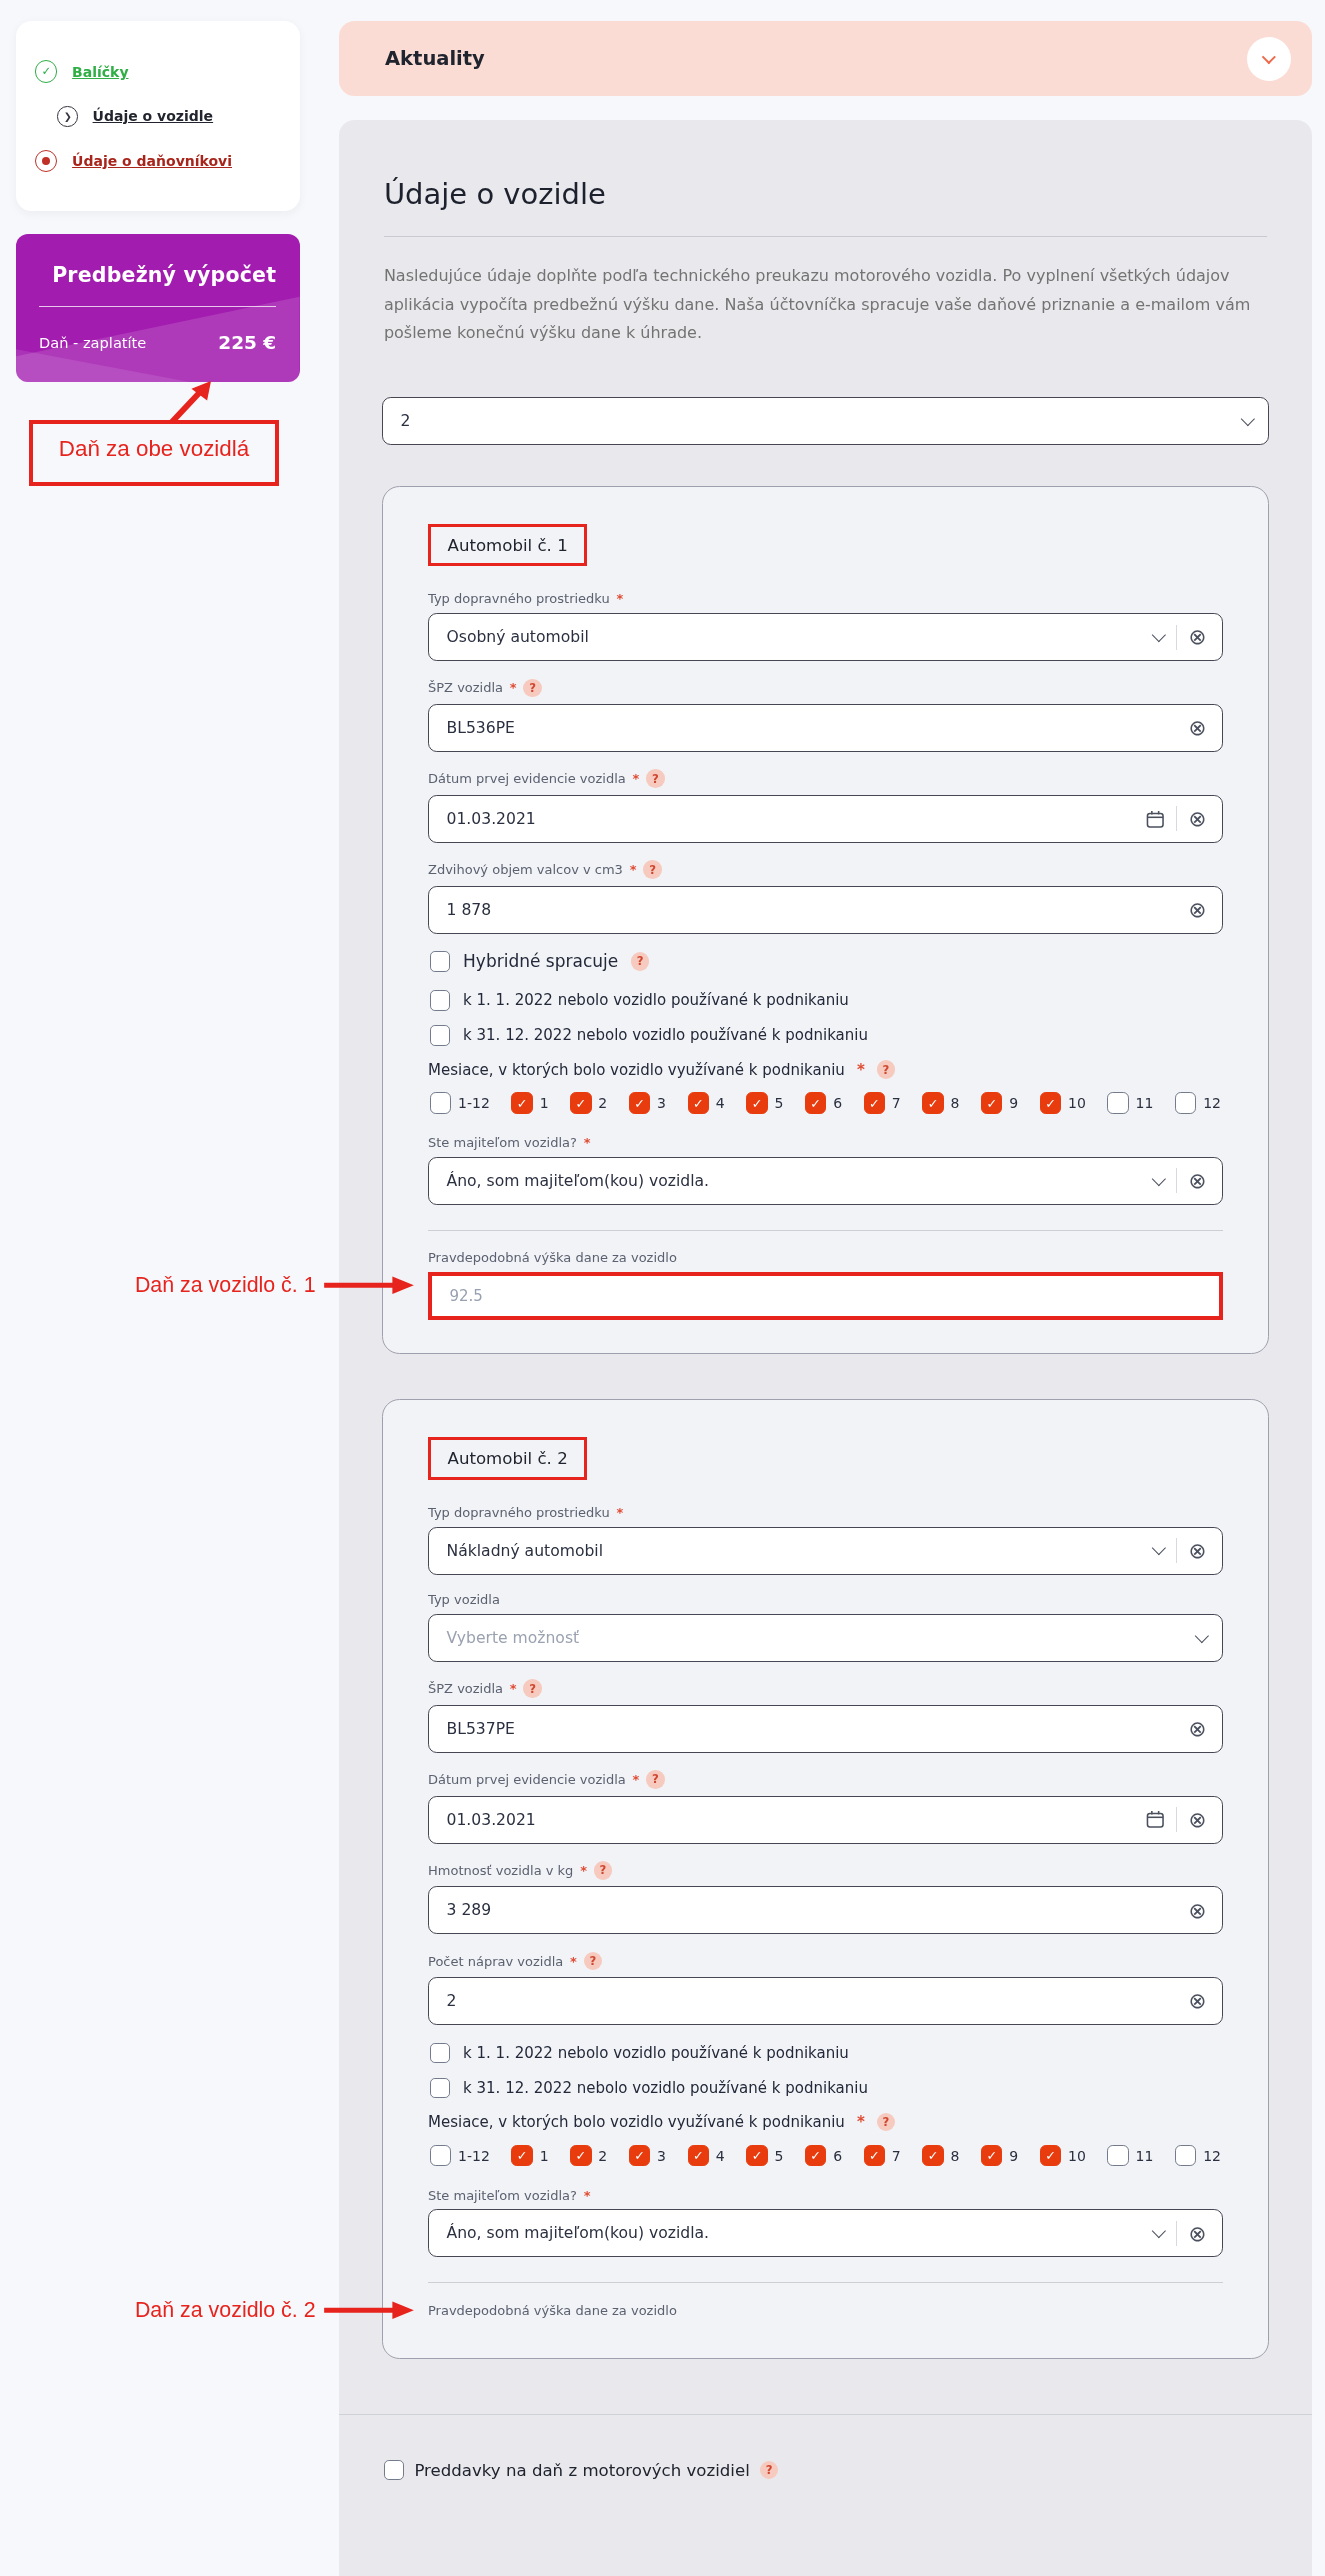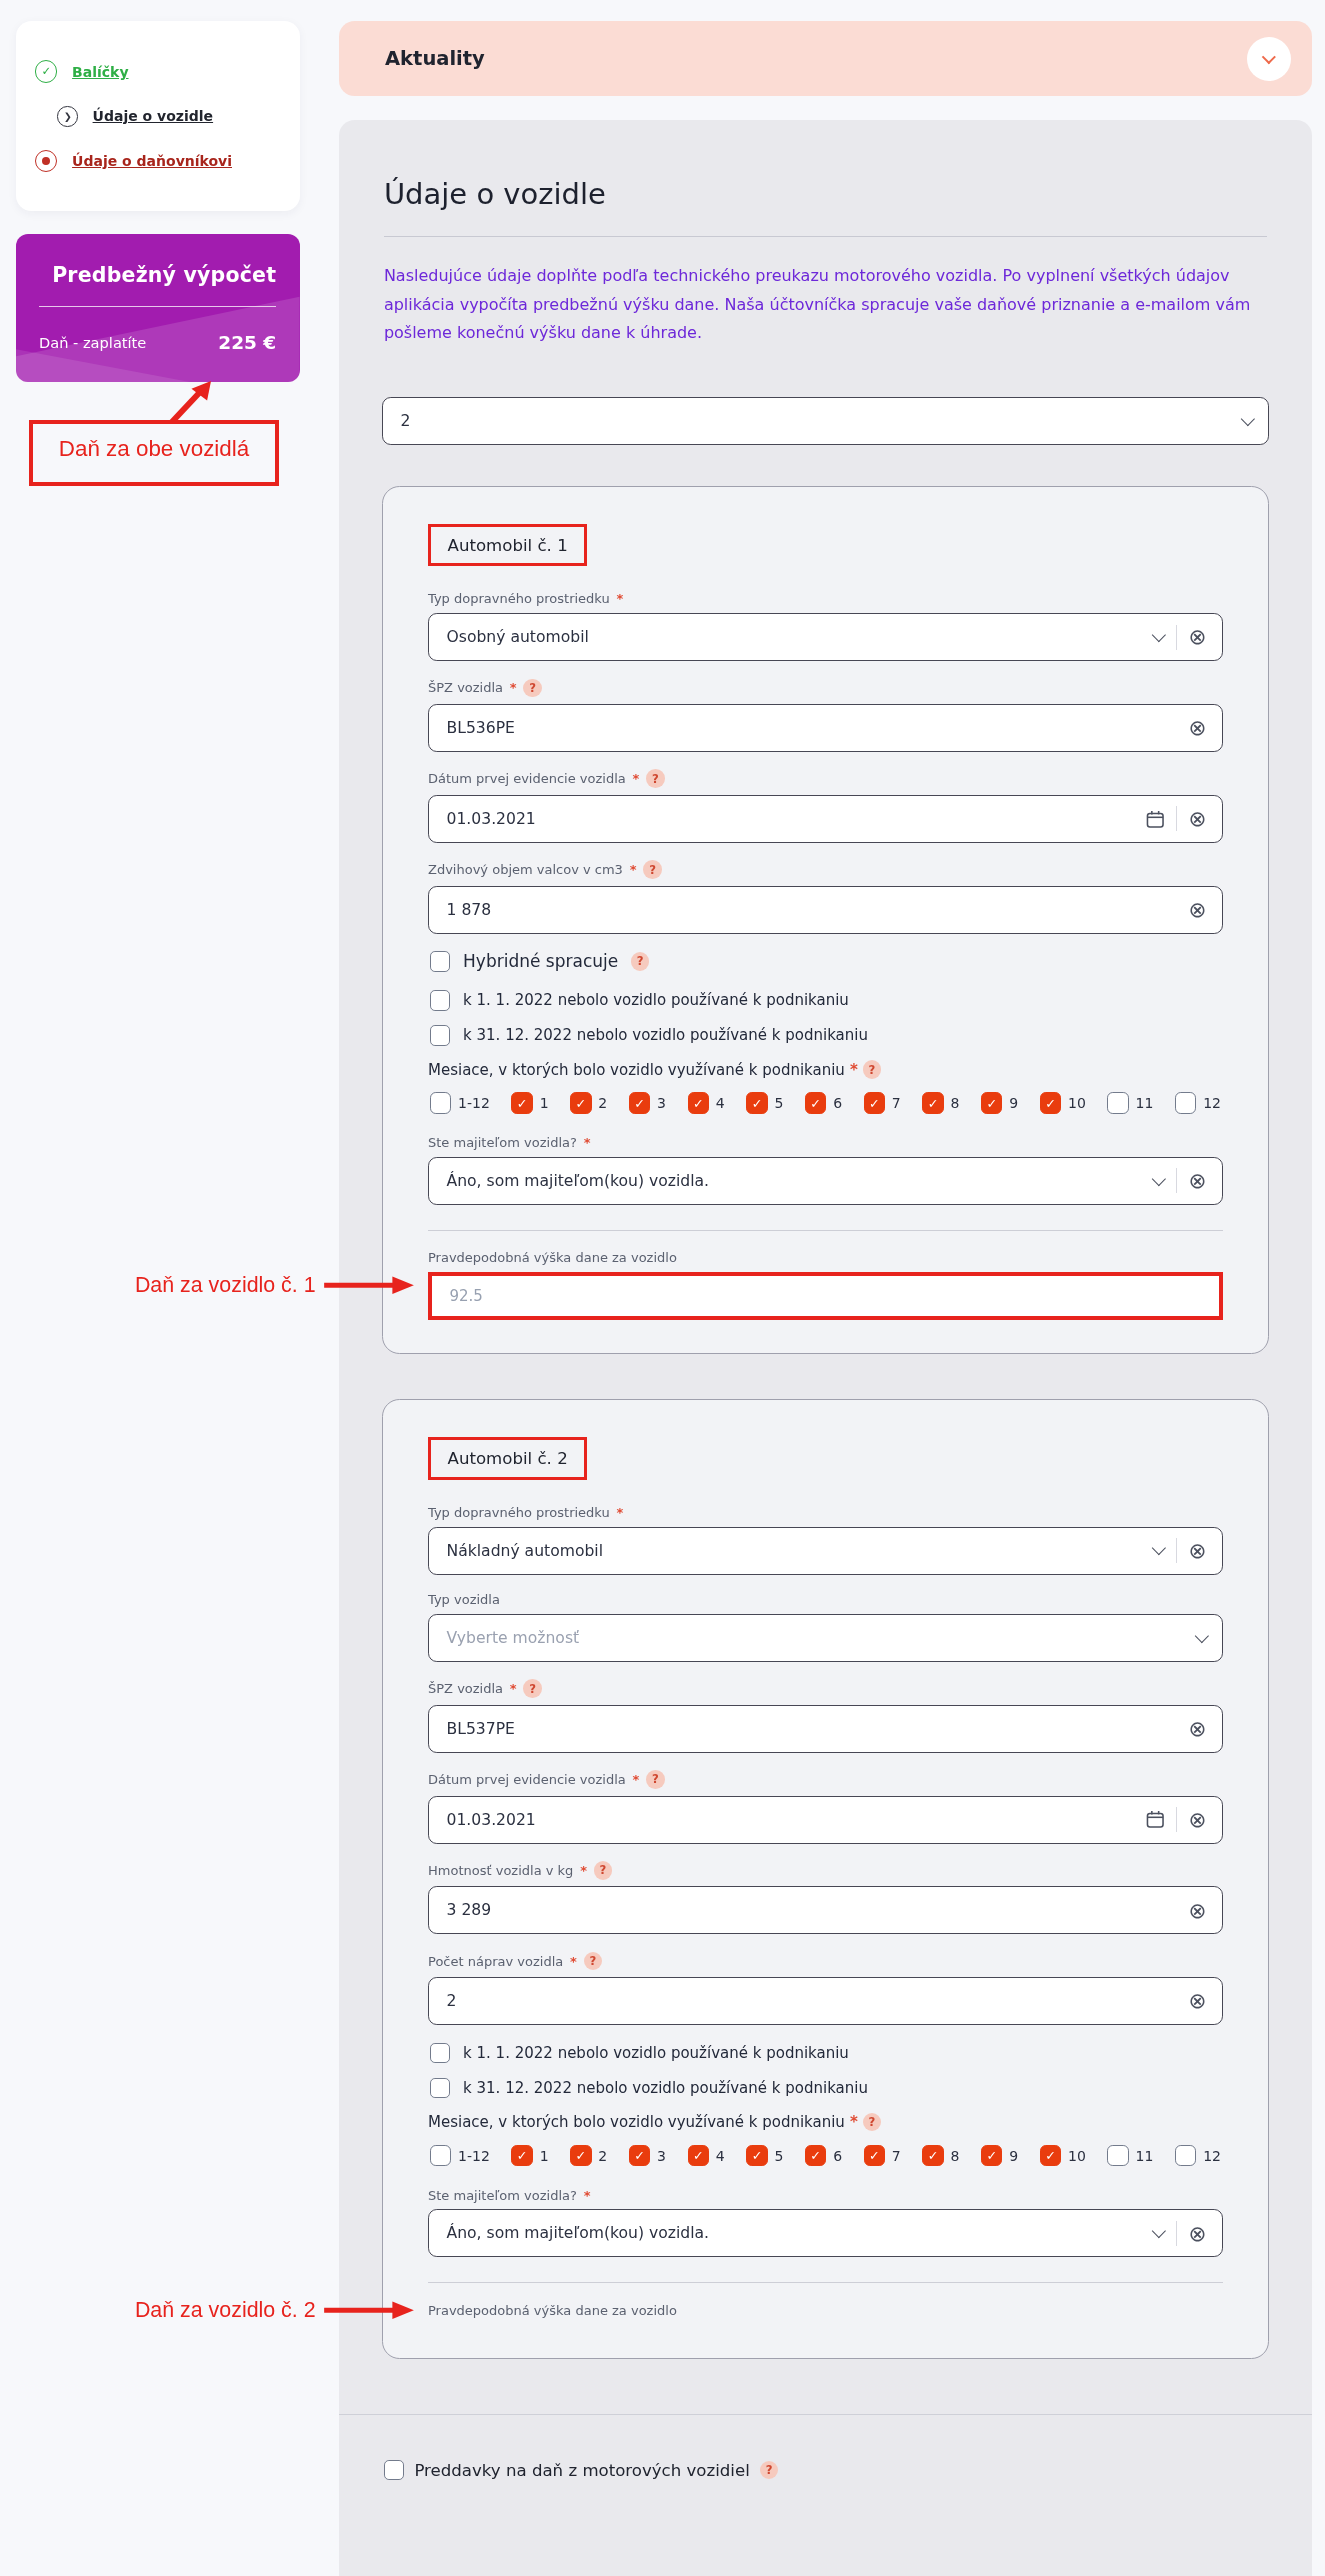--- a/index.html
+++ b/index.html
@@ -86,21 +86,21 @@
     width: 44px; height: 44px; border-radius: 50%; background: #fff; border: 0;
     display: flex; align-items: center; justify-content: center; cursor: pointer;
   }
   .chev { display: inline-block; width: 9.7px; height: 9.7px; border-right: 1.9px solid #4b505e; border-bottom: 1.9px solid #4b505e; transform: rotate(45deg); margin-top: -4.9px; }
   .chev.orange { border-color: #ee6a4b; border-width: 2.4px; }
 
   .panel { margin-top: 24px; background: #e9e9ed; border-radius: 15.6px; padding: 57px 0 117px; }
   .panel-inner { padding: 0 43px; }
   .page-title { font-size: 29px; font-weight: 500; color: #1d212e; margin: 0 1.9px 25px; }
   .title-hr { border: 0; border-top: 1px solid #c8c9d2; margin: 0 1.9px 25px; }
-  .desc { font-size: 16px; line-height: 1.78; color: #6d28d9; margin: 0 1.9px 49px; }
+  .desc { font-size: 16px; line-height: 1.78; color: #737373; margin: 0 1.9px 49px; }
 
   .control {
     height: 48px; background: #fff; border: 1.5px solid #474754; border-radius: 8.8px;
     display: flex; align-items: center; padding: 0 15.6px 0 17.5px;
     font-size: 15.6px; color: #2b3040; cursor: pointer;
   }
   .control .placeholder { color: #9aa1b0; }
   .suffix { margin-left: auto; display: flex; align-items: center; }
   .vdiv { width: 1px; height: 25px; background: #d8d9e0; margin: 0 11.7px; }
   .clear-x { font-size: 21.4px; color: #4b505e; line-height: 1; cursor: pointer; }
@@ -120,21 +120,21 @@
   .help {
     width: 18.5px; height: 18.5px; border-radius: 50%; background: #f6cabe; color: #cf4730;
     font-size: 11.7px; font-weight: 700; display: inline-flex; align-items: center; justify-content: center;
     flex: 0 0 auto;
   }
   .field { margin-bottom: 17.5px; }
 
   .checkrow { display: flex; align-items: center; gap: 12.7px; margin: 0 0 14.6px 1.9px; font-size: 15px; color: #23293a; cursor: pointer; }
   .checkrow.big { font-size: 17px; font-weight: 500; margin: 7.8px 0 18.5px 1.9px; }
   .cbx { flex: 0 0 auto; width: 20.5px; height: 20.5px; border: 1.5px solid #737b8c; border-radius: 4.9px; background: #fff; }
-  .months-label { font-size: 15px; color: #23293a; margin: 6.8px 0 13.6px; display: flex; align-items: center; gap: 5px; }
+  .months-label { font-size: 15px; color: #23293a; margin: 6.8px 0 13.6px; display: flex; align-items: center; gap: 12px; }
   .months-row { display: flex; justify-content: space-between; align-items: center; margin: 0 1.9px 21.4px; }
   .month { display: flex; align-items: center; gap: 6.8px; font-size: 14px; color: #2b3040; cursor: pointer; }
   .month .cb {
     width: 21.4px; height: 21.4px; border: 1.5px solid #737b8c; border-radius: 5.8px; background: #fff;
     display: flex; align-items: center; justify-content: center; font-size: 12.7px; color: #fff;
   }
   .month.checked .cb { background: #e93c0e; border-color: #e93c0e; }
   .inner-hr { border: 0; border-top: 1px solid #cdced6; margin: 25px 0 19.5px; }
   .tax-label { font-size: 13px; color: #5b6170; margin-bottom: 6.8px; }
 

